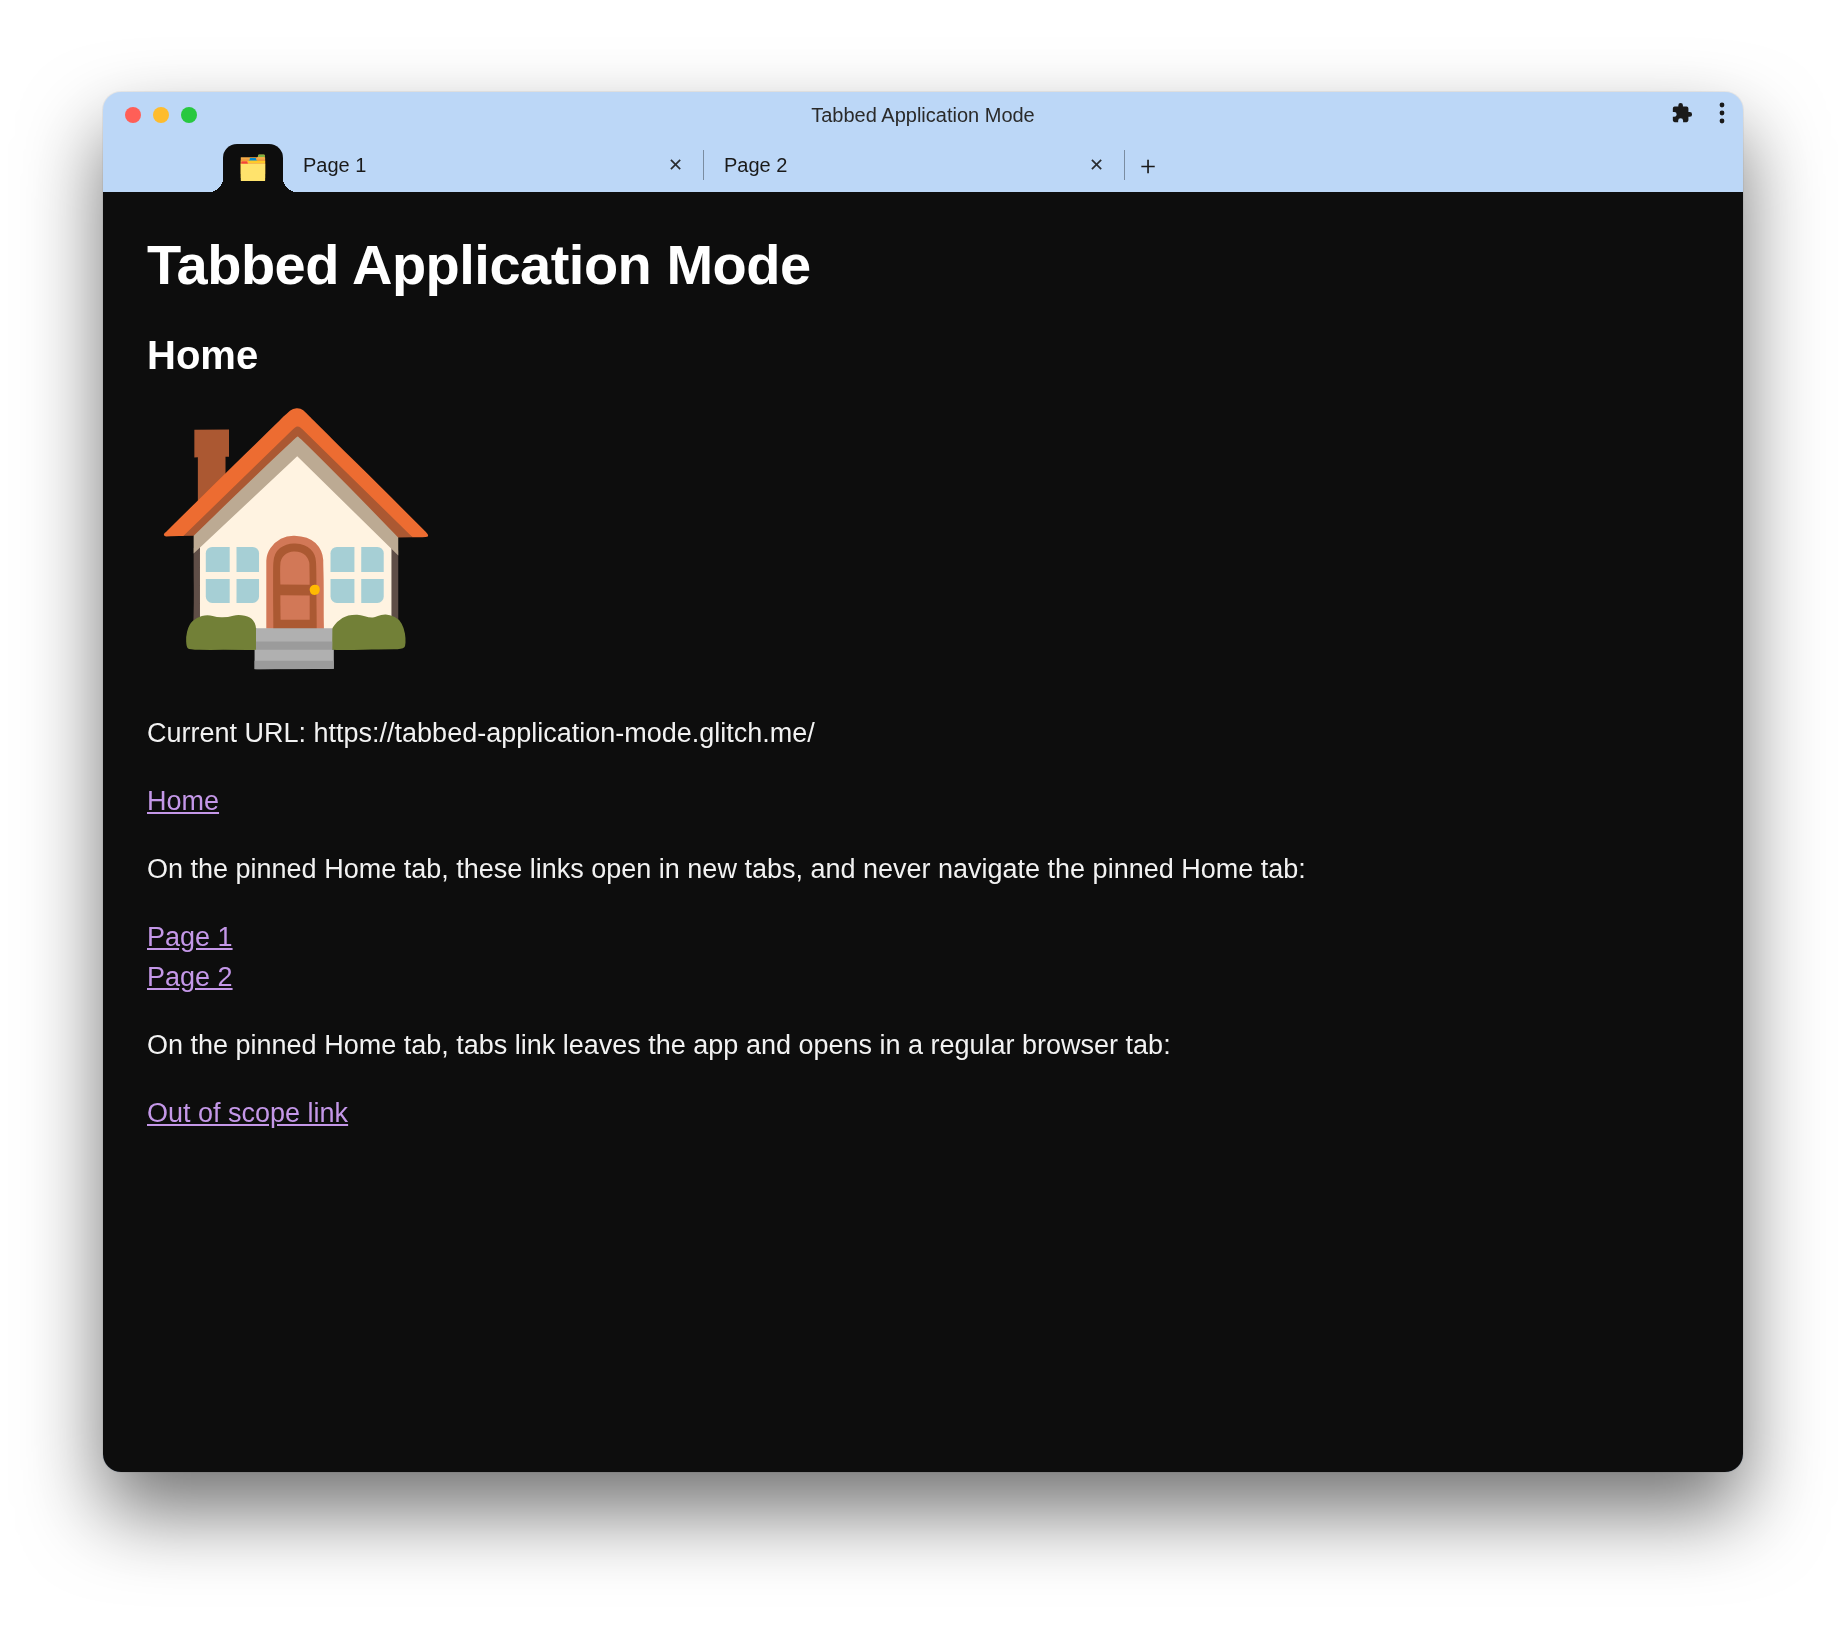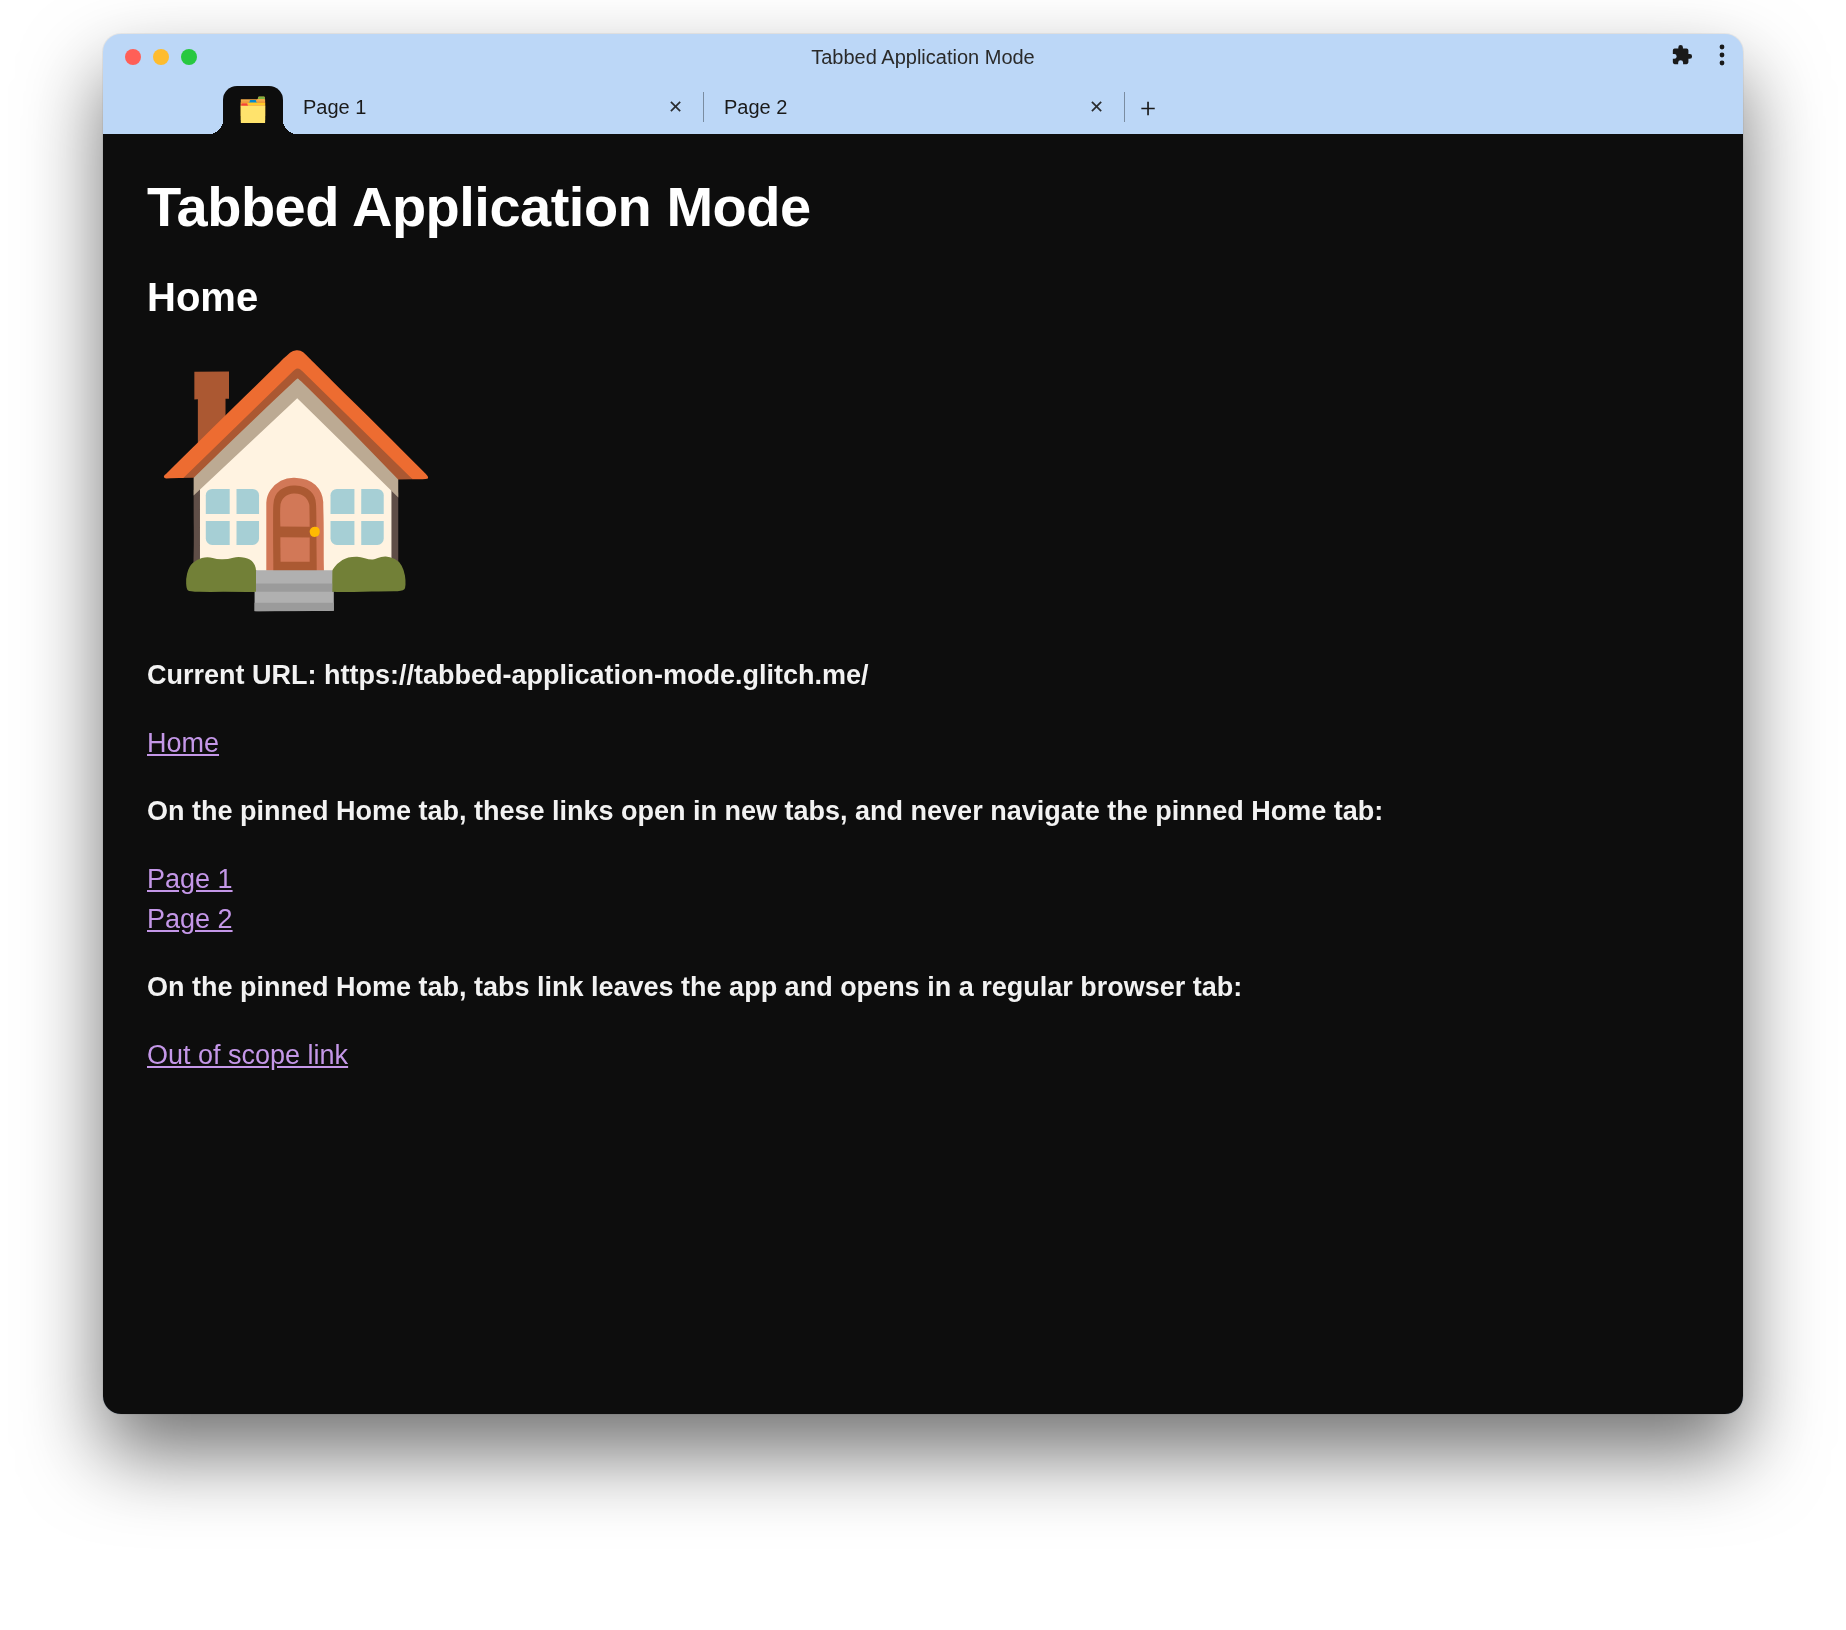--- a/index.html
+++ b/index.html
@@ -2,21 +2,21 @@
 <html><head>
 <meta charset="utf-8">
 <style>
   * { box-sizing: border-box; margin: 0; padding: 0; }
   html, body {
     width: 100%; height: 100%;
     background: transparent;
     font-family: -apple-system, BlinkMacSystemFont, "Segoe UI", Helvetica, Arial, sans-serif;
   }
   .stage {
-    padding: 34px;
+    padding: 92px;
     display: flex;
     justify-content: center;
     align-items: center;
   }
   .window {
     width: 1640px;
     border-radius: 18px;
     overflow: hidden;
     box-shadow: 0 40px 80px rgba(0,0,0,0.55), 0 0 0 1px rgba(0,0,0,0.05);
     background: #bcd7f7;
@@ -120,21 +120,20 @@
   .house {
     font-size: 240px;
     line-height: 1;
     margin: 10px 0 60px 0;
   }
   p.body {
     font-size: 27px;
     line-height: 1.45;
     margin-bottom: 28px;
     color:#f2f2f2;
-    font-weight:bold;
   }
   a.link {
     color:#c497e8;
     text-decoration: underline;
     font-size: 27px;
     line-height:1.5;
   }
   .link-block { margin-bottom: 28px; }
   .link-block a { display:inline; }
   .link-stack a { display:block; }

